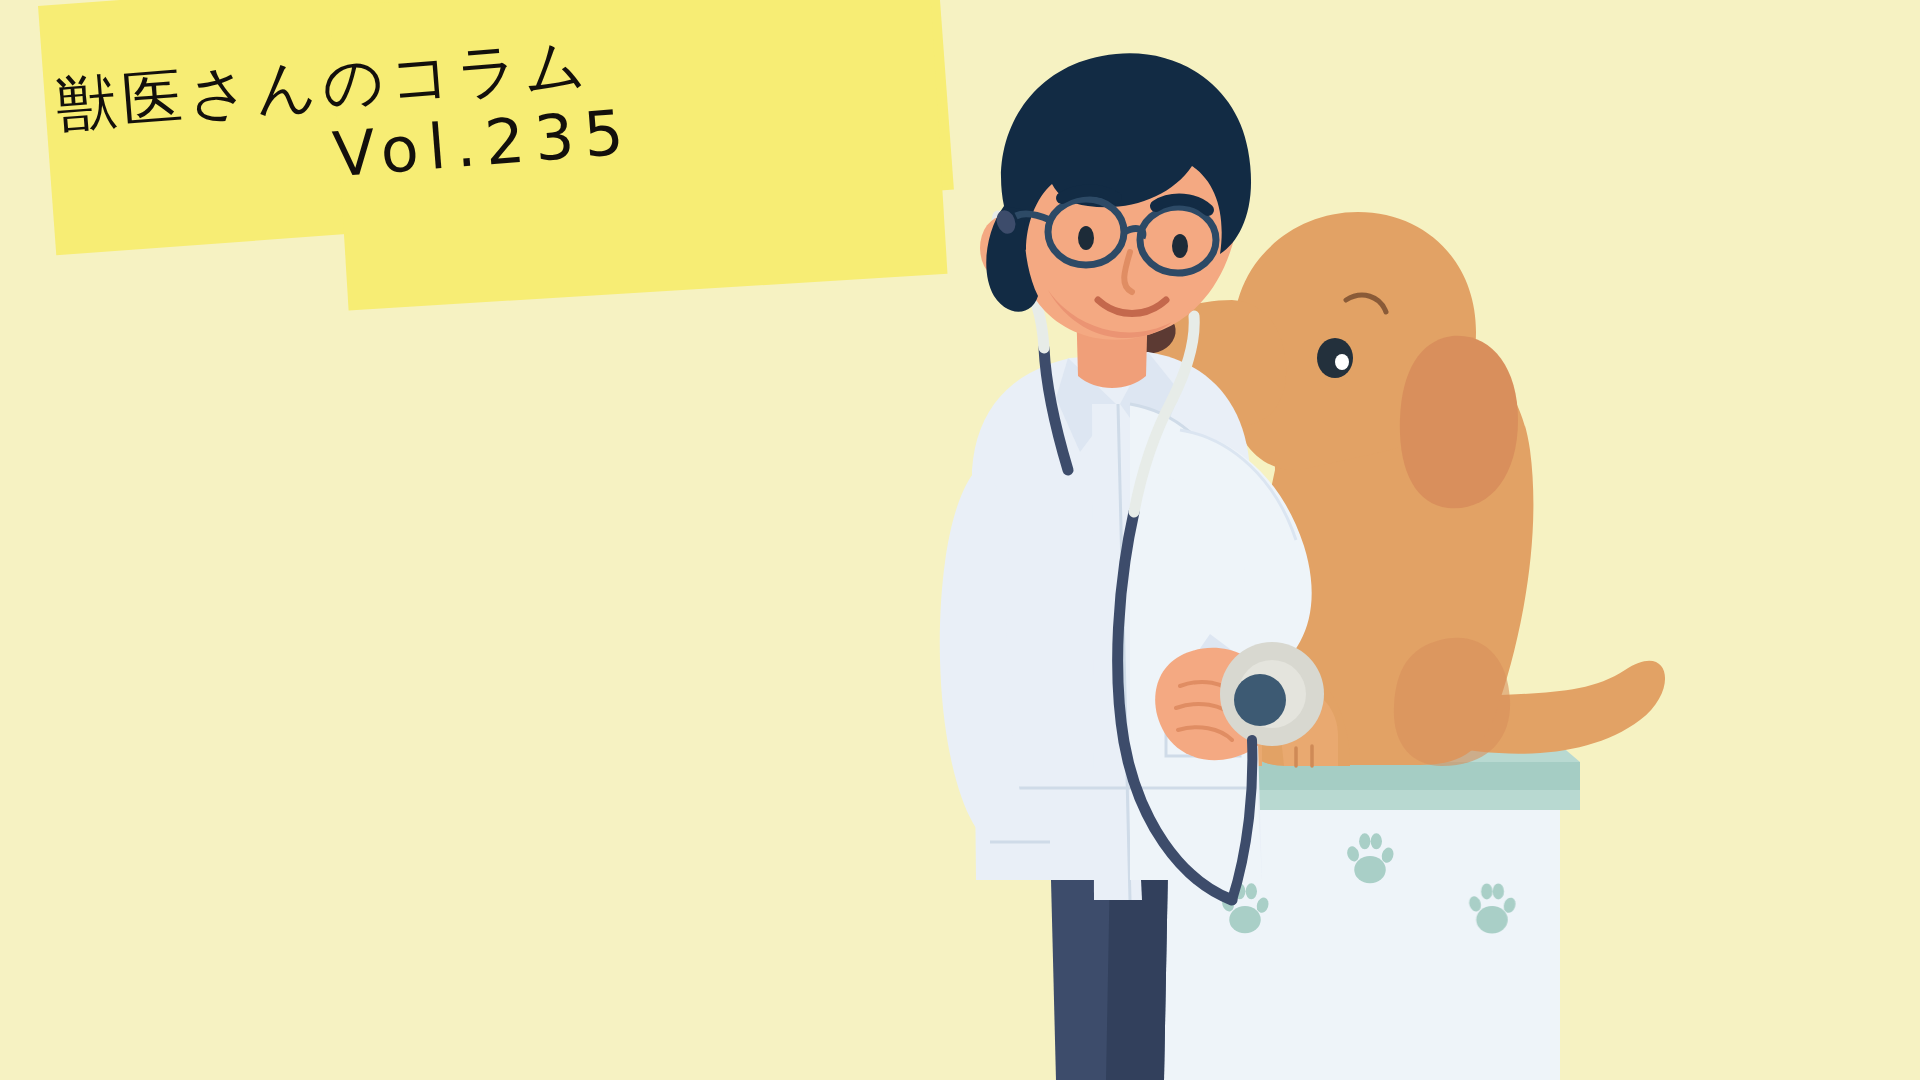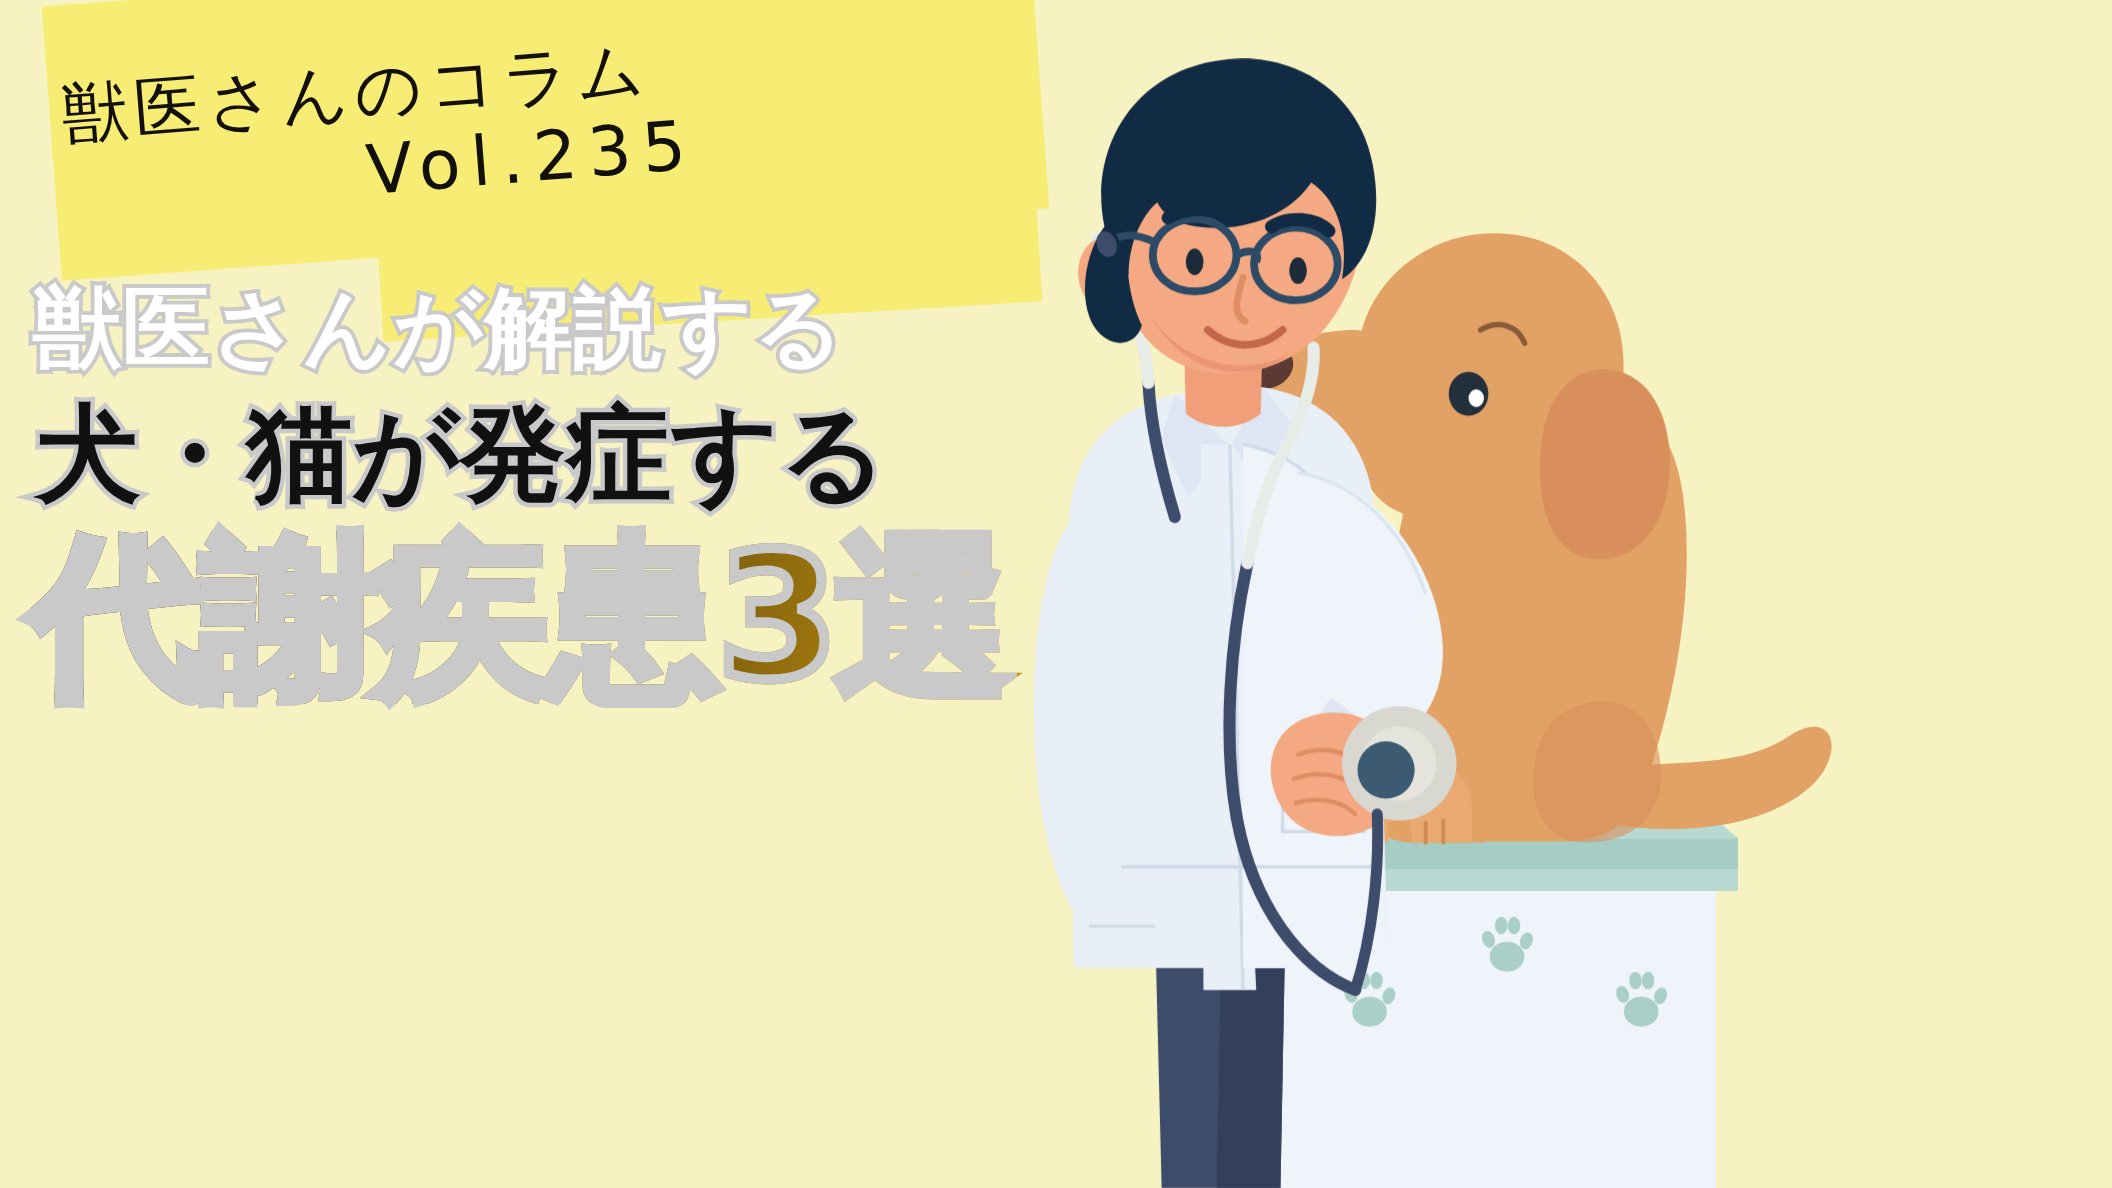--- a/index.html
+++ b/index.html
@@ -108,25 +108,20 @@
 
   <div class="banner-wrap">
     <div class="banner-shape"></div>
     <div class="banner-shape2"></div>
     <div class="banner-text">
       <div class="banner-l1">獣医さんのコラム</div>
       <div class="banner-l2">Vol.235</div>
     </div>
   </div>
 
-  <div class="headline">
-    <div class="line-sub">獣医さんが解説する</div>
-    <div class="line-mid">犬・猫が発症する</div>
-    <div class="line-main">代謝疾患3選</div>
-  </div>
 
   <div class="illus">
     <svg viewBox="0 0 1040 1080" xmlns="http://www.w3.org/2000/svg">
       <defs>
         <clipPath id="frame">
             <rect x="0" y="0" width="1040" height="1080"></rect>
           </clipPath>
       </defs>
       <g clip-path="url(#frame)">
 

